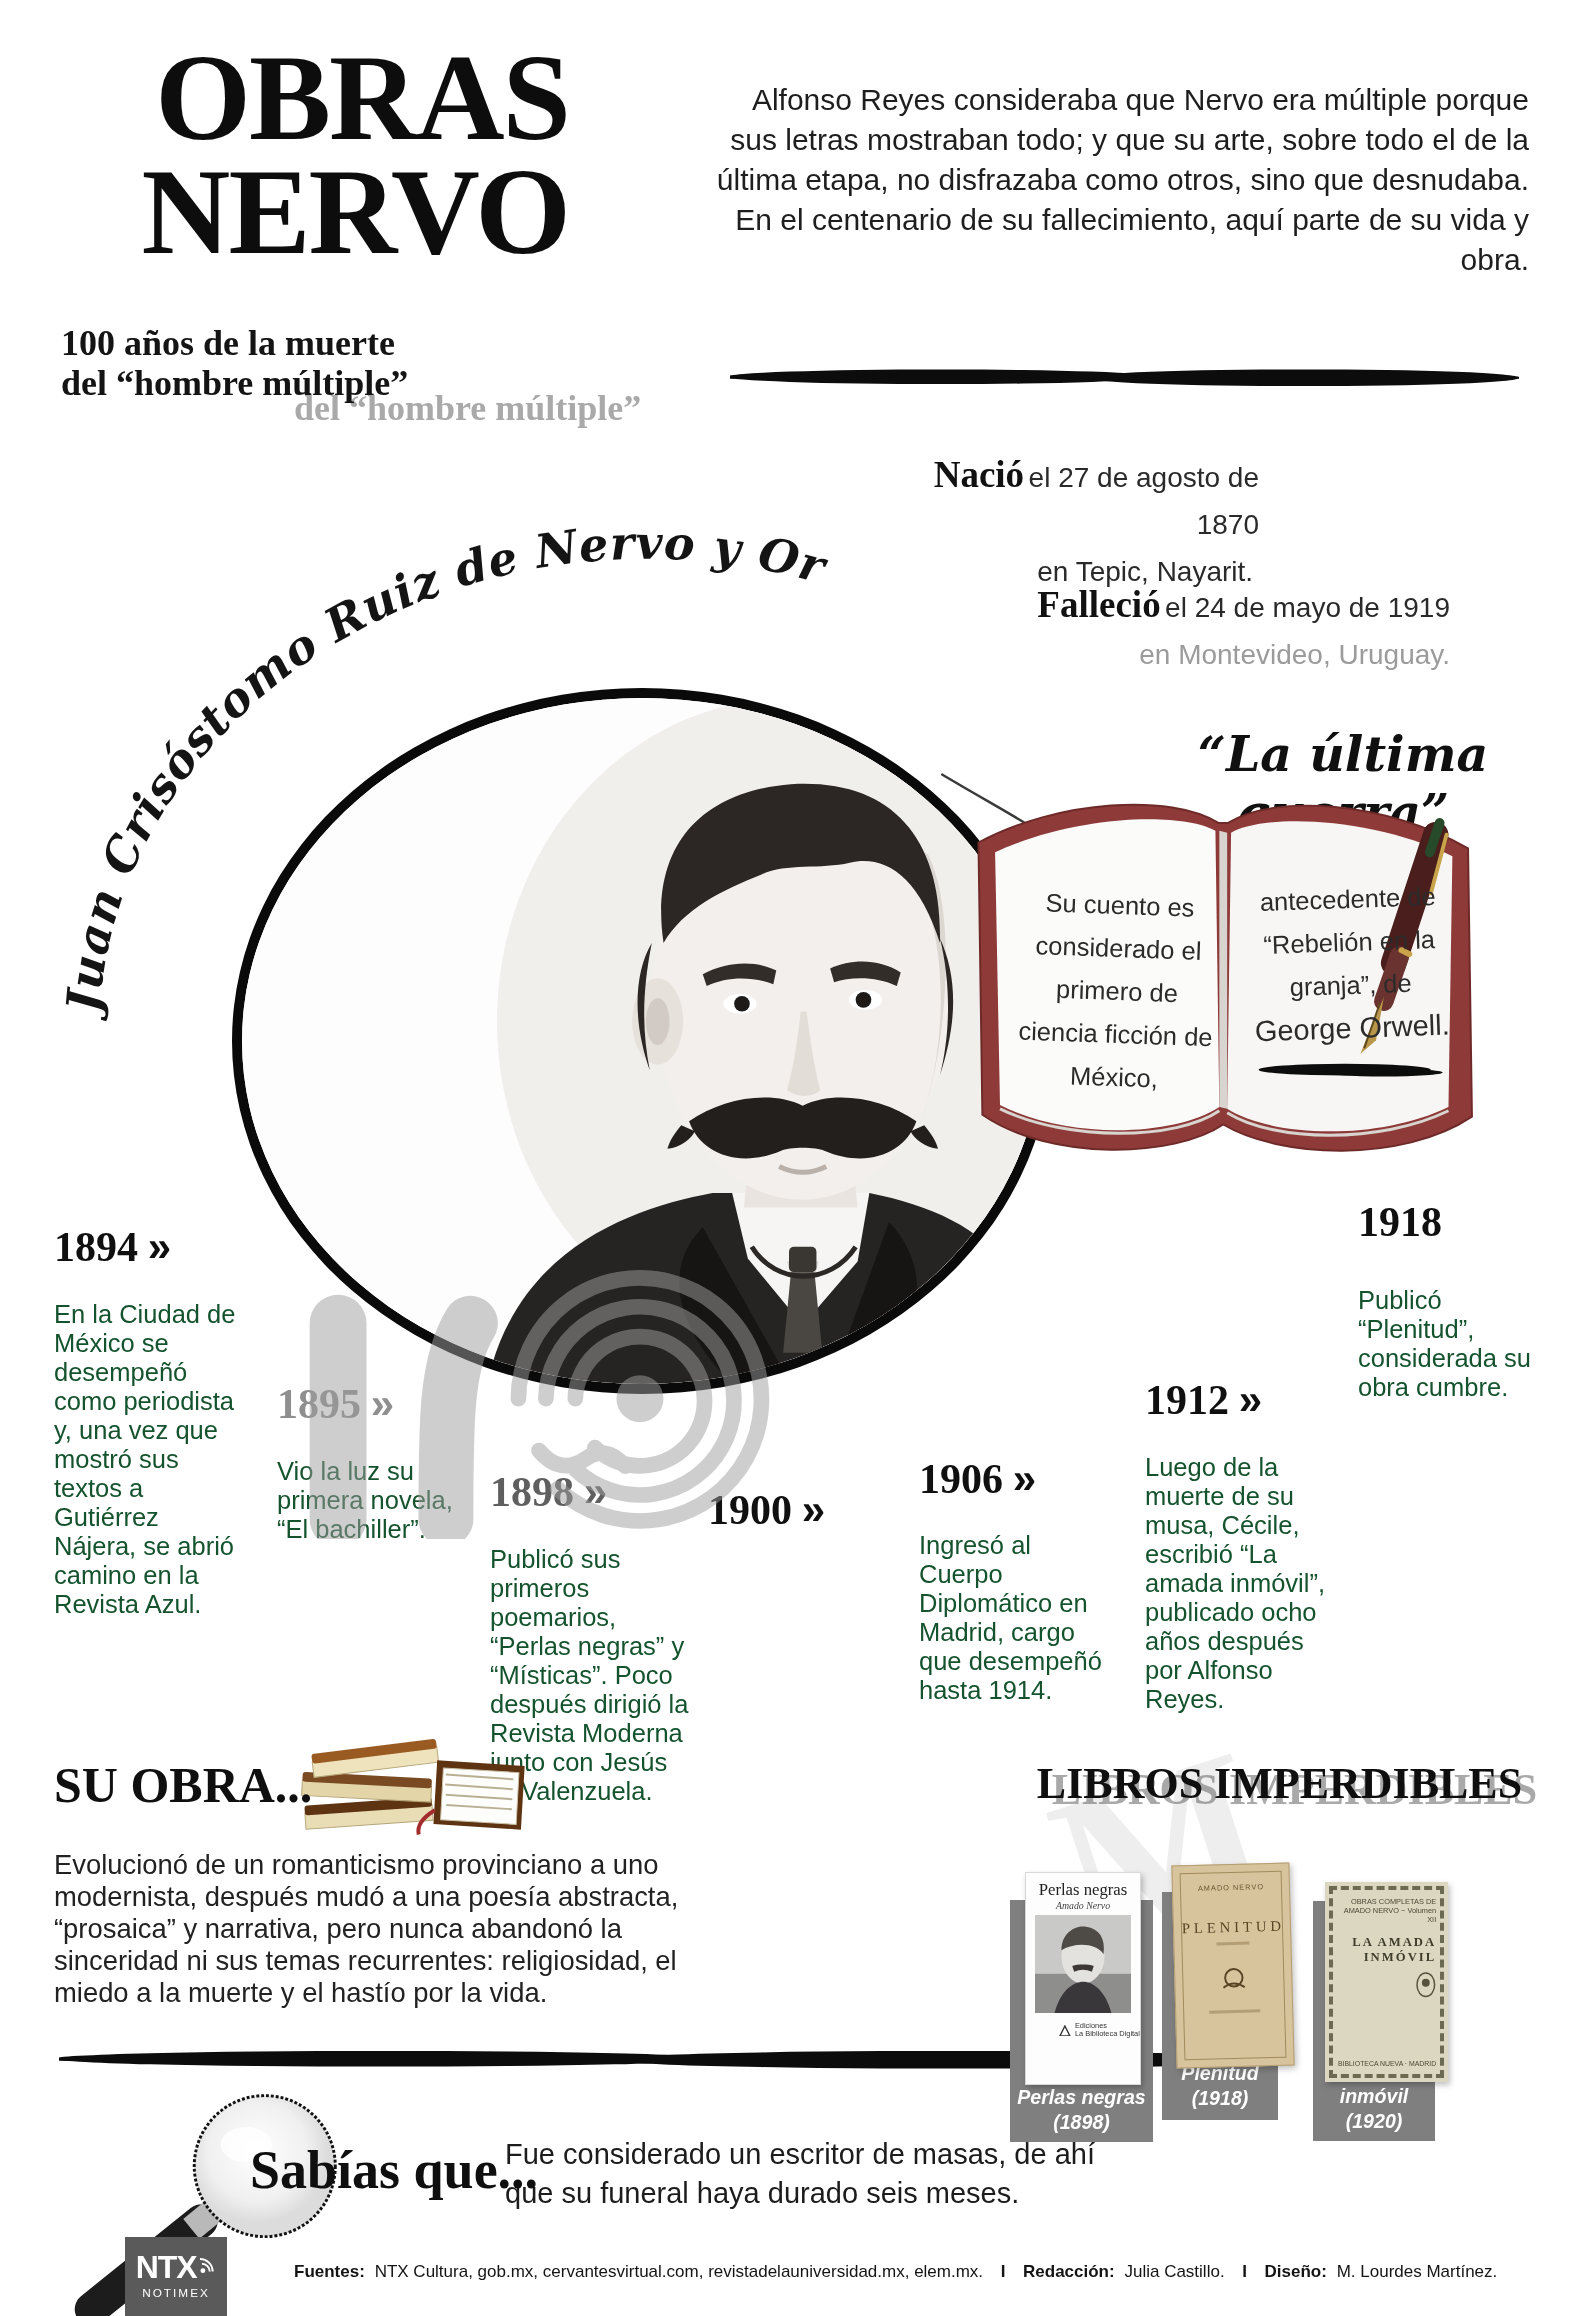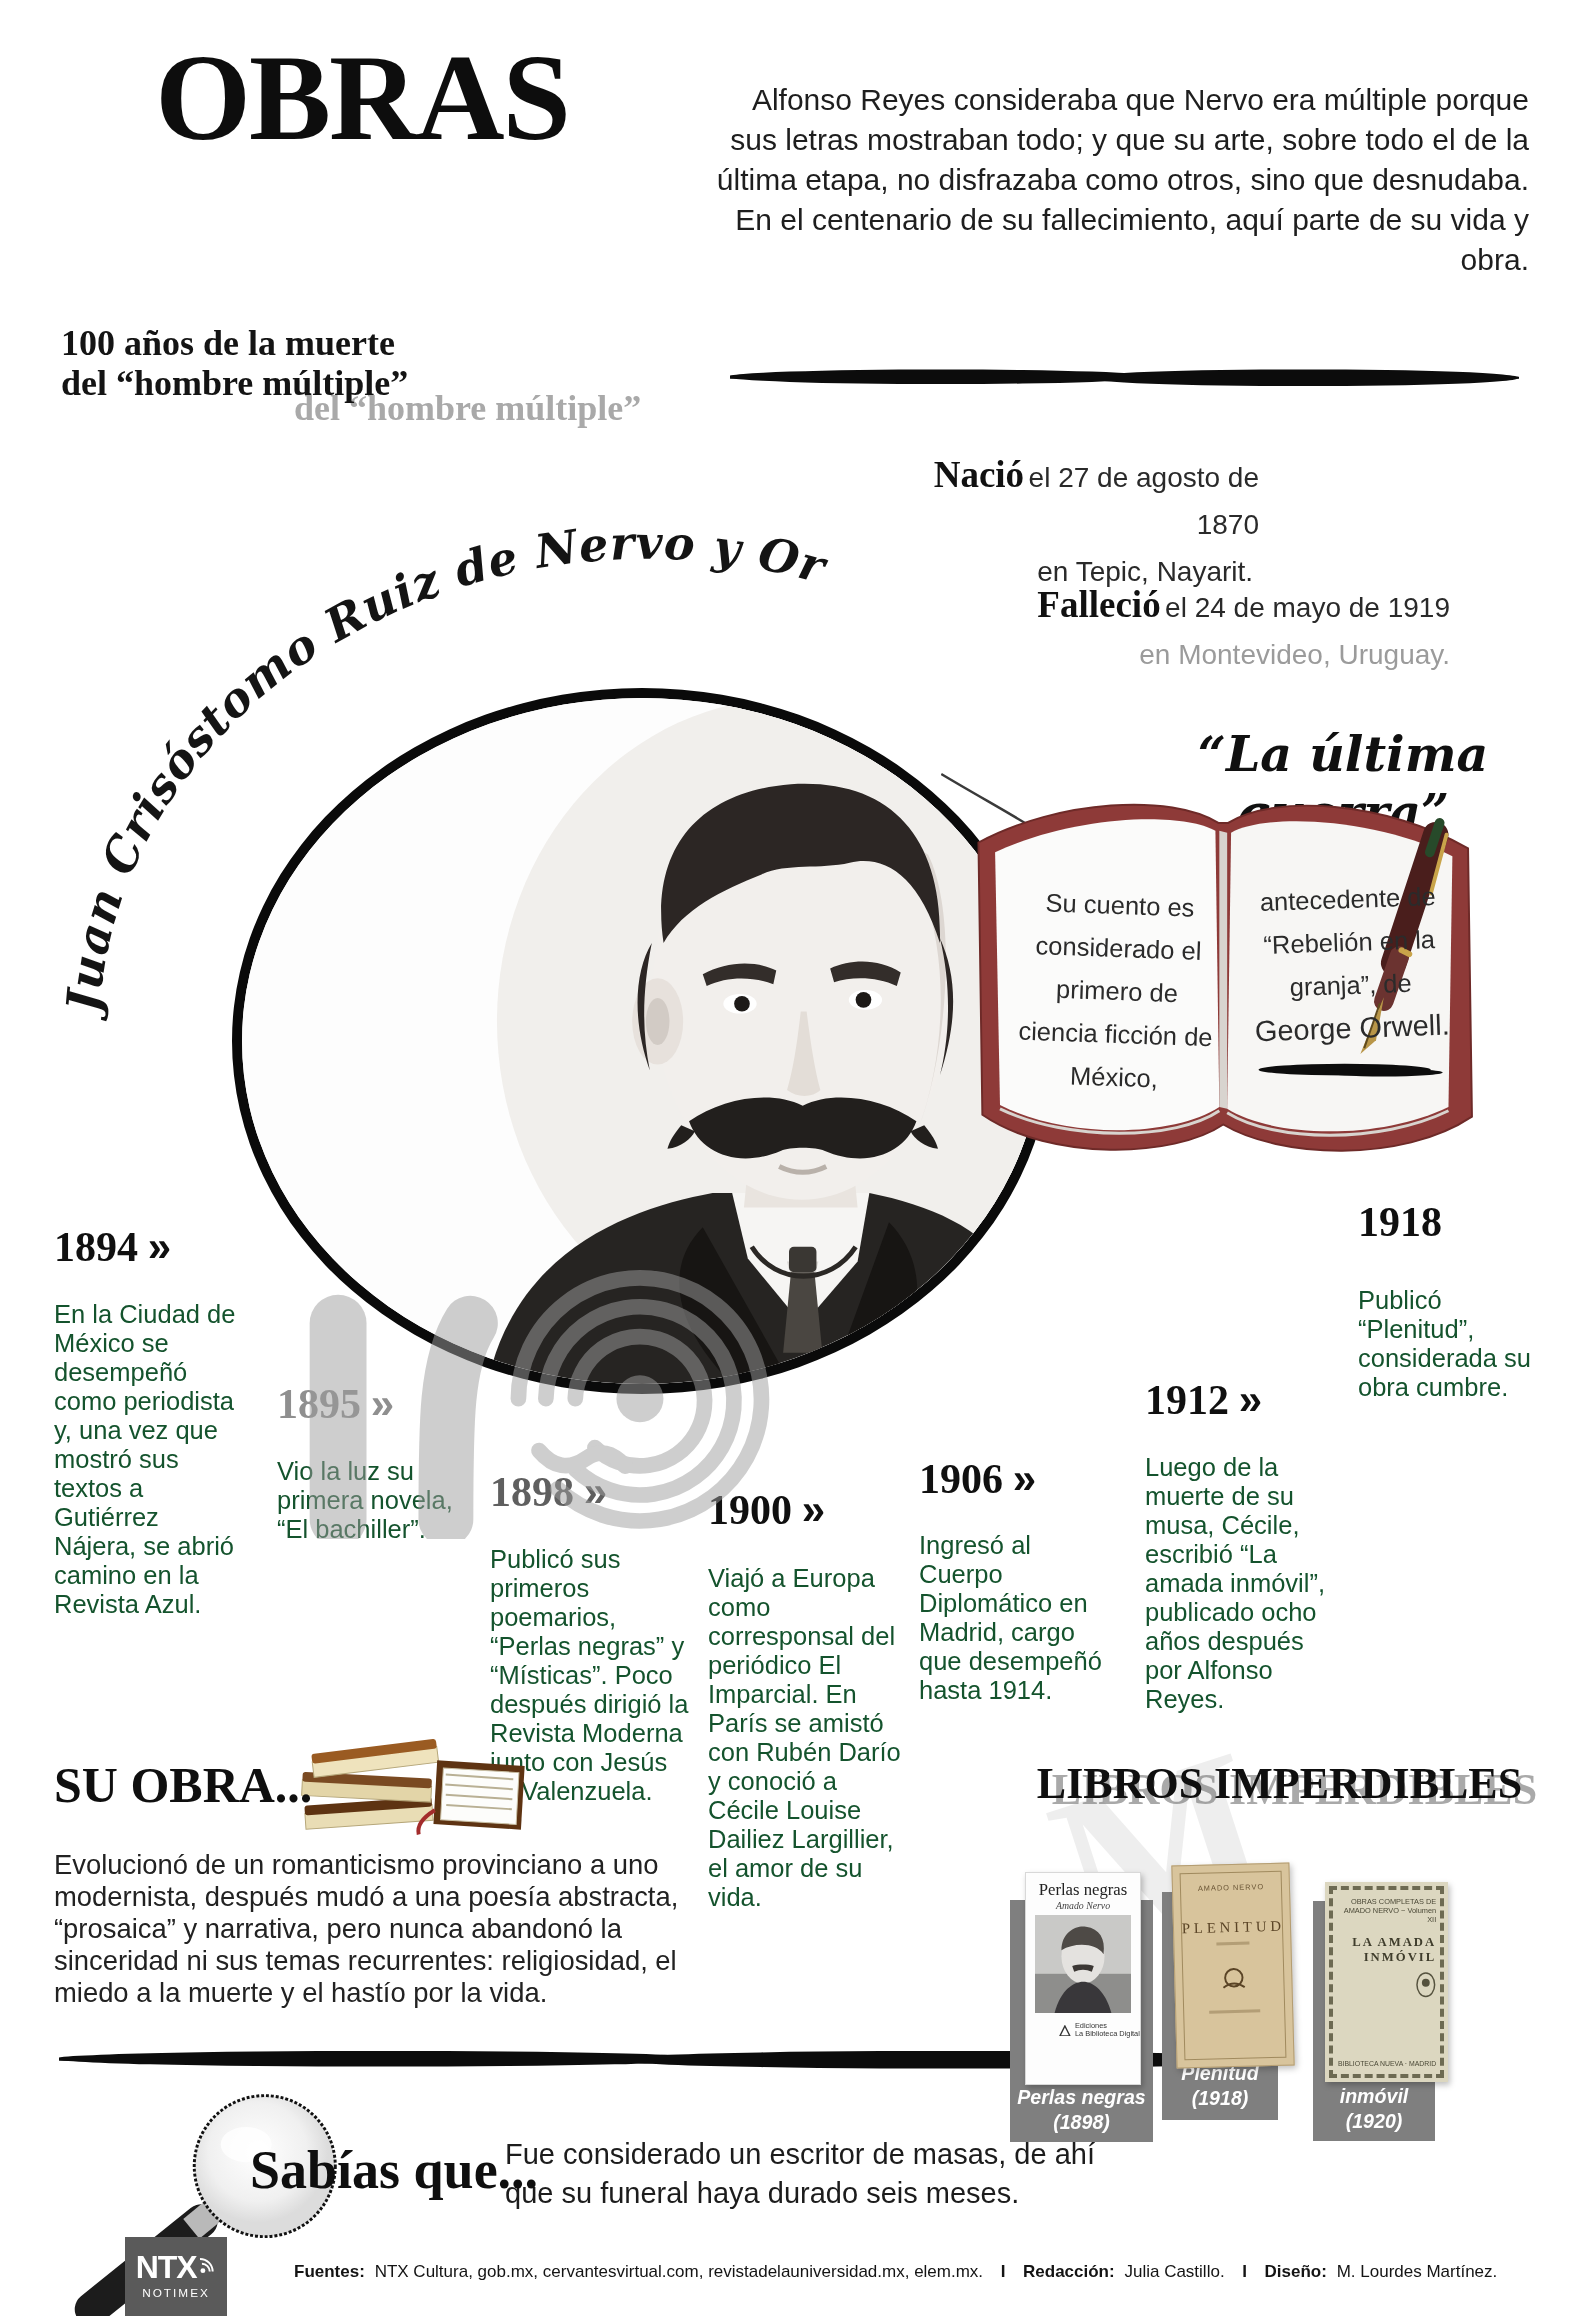--- a/index.html
+++ b/index.html
@@ -63,20 +63,21 @@
   .wm{opacity:.5;}
   .wm2{opacity:.12;font-family:"Liberation Serif",serif;font-weight:800;color:#777;}
 </style>
 </head>
 <body>
 
 <div class="page">
 
   <div class="abs main-title serif" style="left:59px;top:41px;width:510px;">
     <div>OBRAS</div>
+    <div>NERVO</div>
   </div>
 
   <div class="abs subtitle serif subtitle-echo" style="left:294px;top:388px;white-space:nowrap;">del “hombre múltiple”</div>
   <div class="abs subtitle serif" style="left:61px;top:323px;z-index:1;">
     <div>100 años de la muerte</div>
     <div>del “hombre múltiple”</div>
   </div>
 
   <div class="abs intro" style="left:706px;top:80px;width:823px;">Alfonso Reyes consideraba que Nervo era múltiple porque sus letras mostraban todo; y que su arte, sobre todo el de la última etapa, no disfrazaba como otros, sino que desnudaba. En el centenario de su fallecimiento, aquí parte de su vida y obra.</div>
 
@@ -219,21 +220,20 @@
   <div class="abs tl-body" style="left:277px;top:1457px;width:201px;">Vio la luz su primera novela, “El bachiller”.</div>
 
   <div class="abs yr serif yr-half" style="left:490px;top:1468px;">
     <span>1898</span><span class="chev">»</span>
   </div>
   <div class="abs tl-body" style="left:490px;top:1545px;width:208px;">Publicó sus primeros poemarios, “Perlas negras” y “Místicas”. Poco después dirigió la Revista Moderna junto con Jesús E. Valenzuela.</div>
 
   <div class="abs yr serif" style="left:708px;top:1486px;">
     <span>1900</span><span class="chev">»</span>
   </div>
-  <div class="abs tl-body" style="left:708px;top:1564px;width:201px;">Viajó a Europa como corresponsal del periódico El Imparcial. En París se amistó con Rubén Darío y conoció a Cécile Louise Dailiez Largillier, el amor de su vida.</div>
 
   <div class="abs yr serif" style="left:919px;top:1455px;">
     <span>1906</span><span class="chev">»</span>
   </div>
   <div class="abs tl-body" style="left:919px;top:1531px;width:202px;">Ingresó al Cuerpo Diplomático en Madrid, cargo que desempeñó hasta 1914.</div>
 
   <div class="abs yr serif" style="left:1145px;top:1376px;">
     <span>1912</span><span class="chev">»</span>
   </div>
   <div class="abs tl-body" style="left:1145px;top:1453px;width:191px;">Luego de la muerte de su musa, Cécile, escribió “La amada inmóvil”, publicado ocho años después por Alfonso Reyes.</div>

